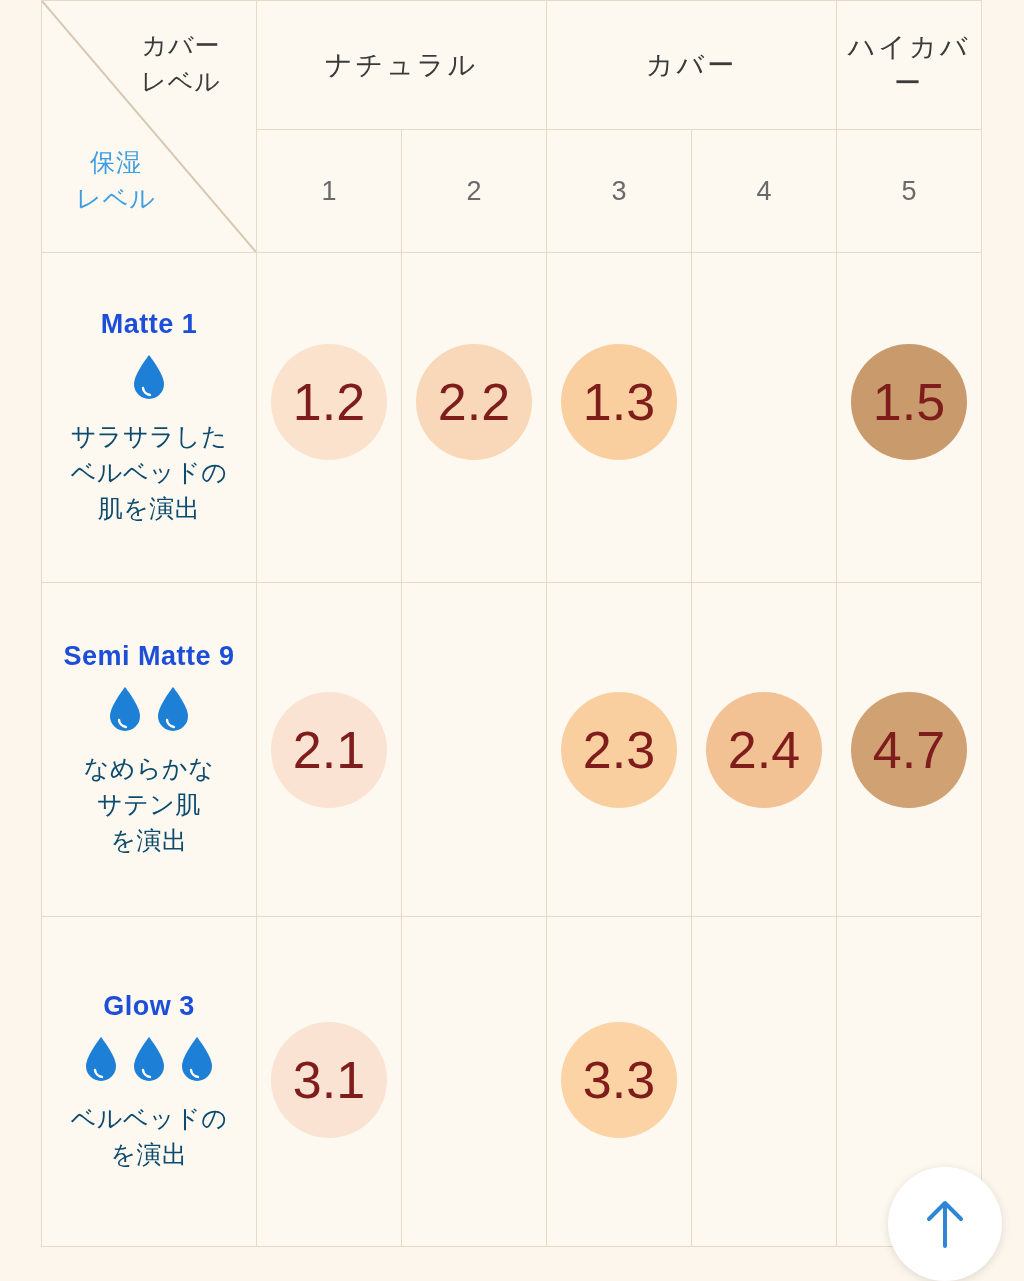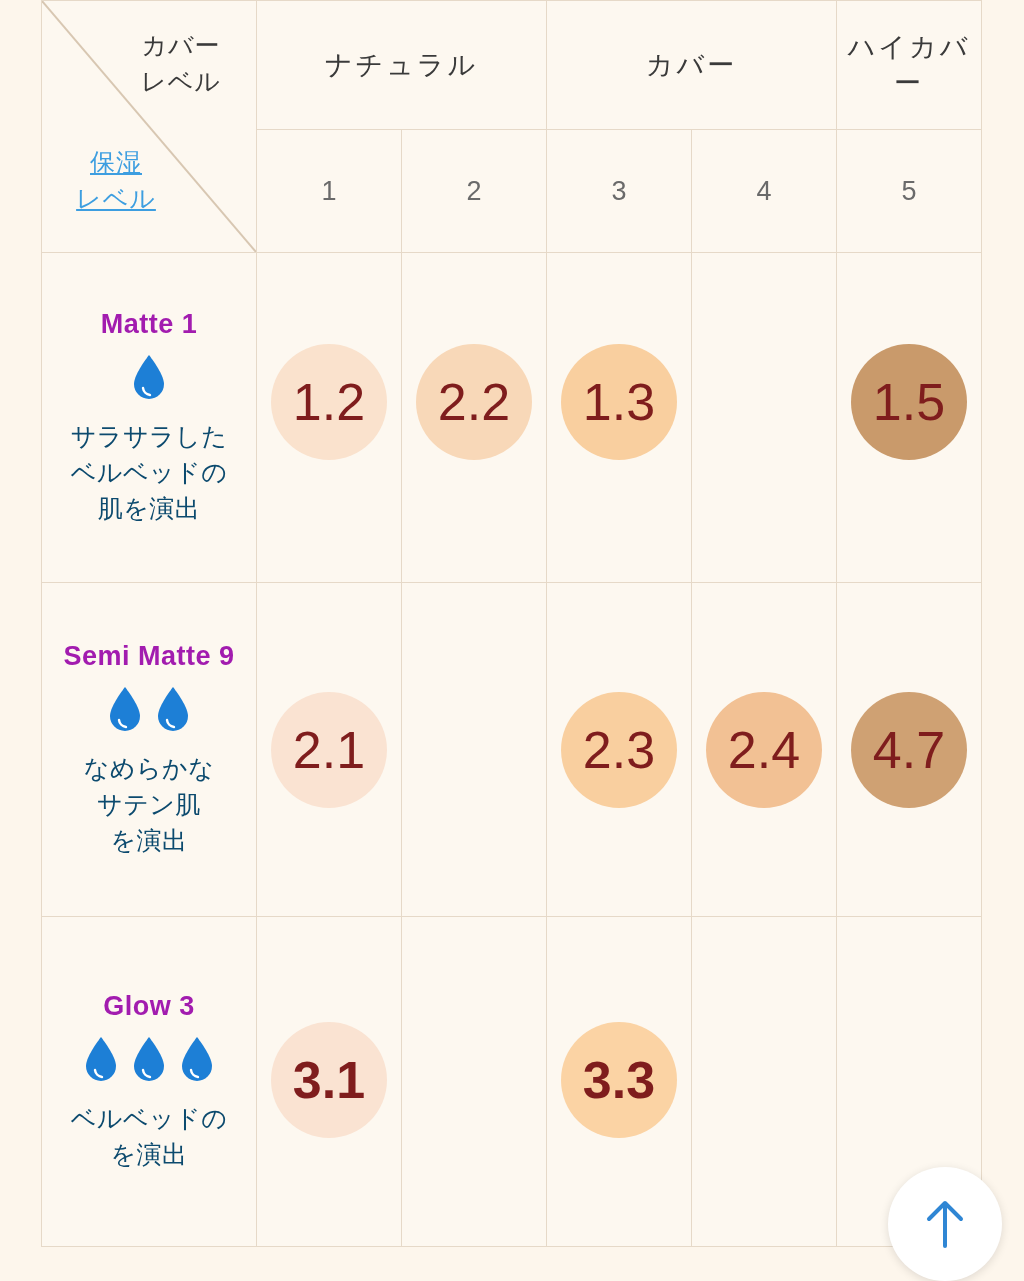--- a/index.html
+++ b/index.html
@@ -62,21 +62,20 @@
   .corner-bottom {
     position: absolute;
     left: 14px;
     bottom: 36px;
     width: 120px;
     color: #3d9ee0;
     font-size: 25px;
     line-height: 1.45;
     text-align: center;
     letter-spacing: 1px;
-    text-decoration: underline;
   }
 
   
   .cover-head {
     height: 128px;
     font-size: 27px;
     color: #3a3a3a;
     letter-spacing: 3px;
     font-weight: 400;
   }
@@ -86,21 +85,21 @@
     color: #6a6a6a;
     font-weight: 400;
   }
 
   
   .rowlabel {
     width: 214px;
     padding: 12px 6px 20px 6px;
   }
   .rowlabel .title {
-    color: #a21caf;
+    color: #1d4ed8;
     font-size: 27px;
     font-weight: 600;
     margin-bottom: 12px;
     letter-spacing: 0.5px;
   }
   .rowlabel .drops {
     display: flex;
     justify-content: center;
     align-items: center;
     gap: 4px;
@@ -129,21 +128,21 @@
     font-size: 52px;
     color: #7f1d1d;
     font-family: "Liberation Sans", sans-serif;
   }
   .r1 { height: 330px; }
   .r2 { height: 334px; }
   .r3 { height: 330px; }
 
   .row1 .circle { transform: translateY(-16px); }
   .row2 .circle { transform: translateY(0px); }
-  .row3 .circle { transform: translateY(-2px); font-weight: bold; }
+  .row3 .circle { transform: translateY(-2px); }
 
   
   .fab {
     position: absolute;
     right: 22px;
     bottom: 0px;
     width: 114px;
     height: 114px;
     border-radius: 50%;
     background: #ffffff;

